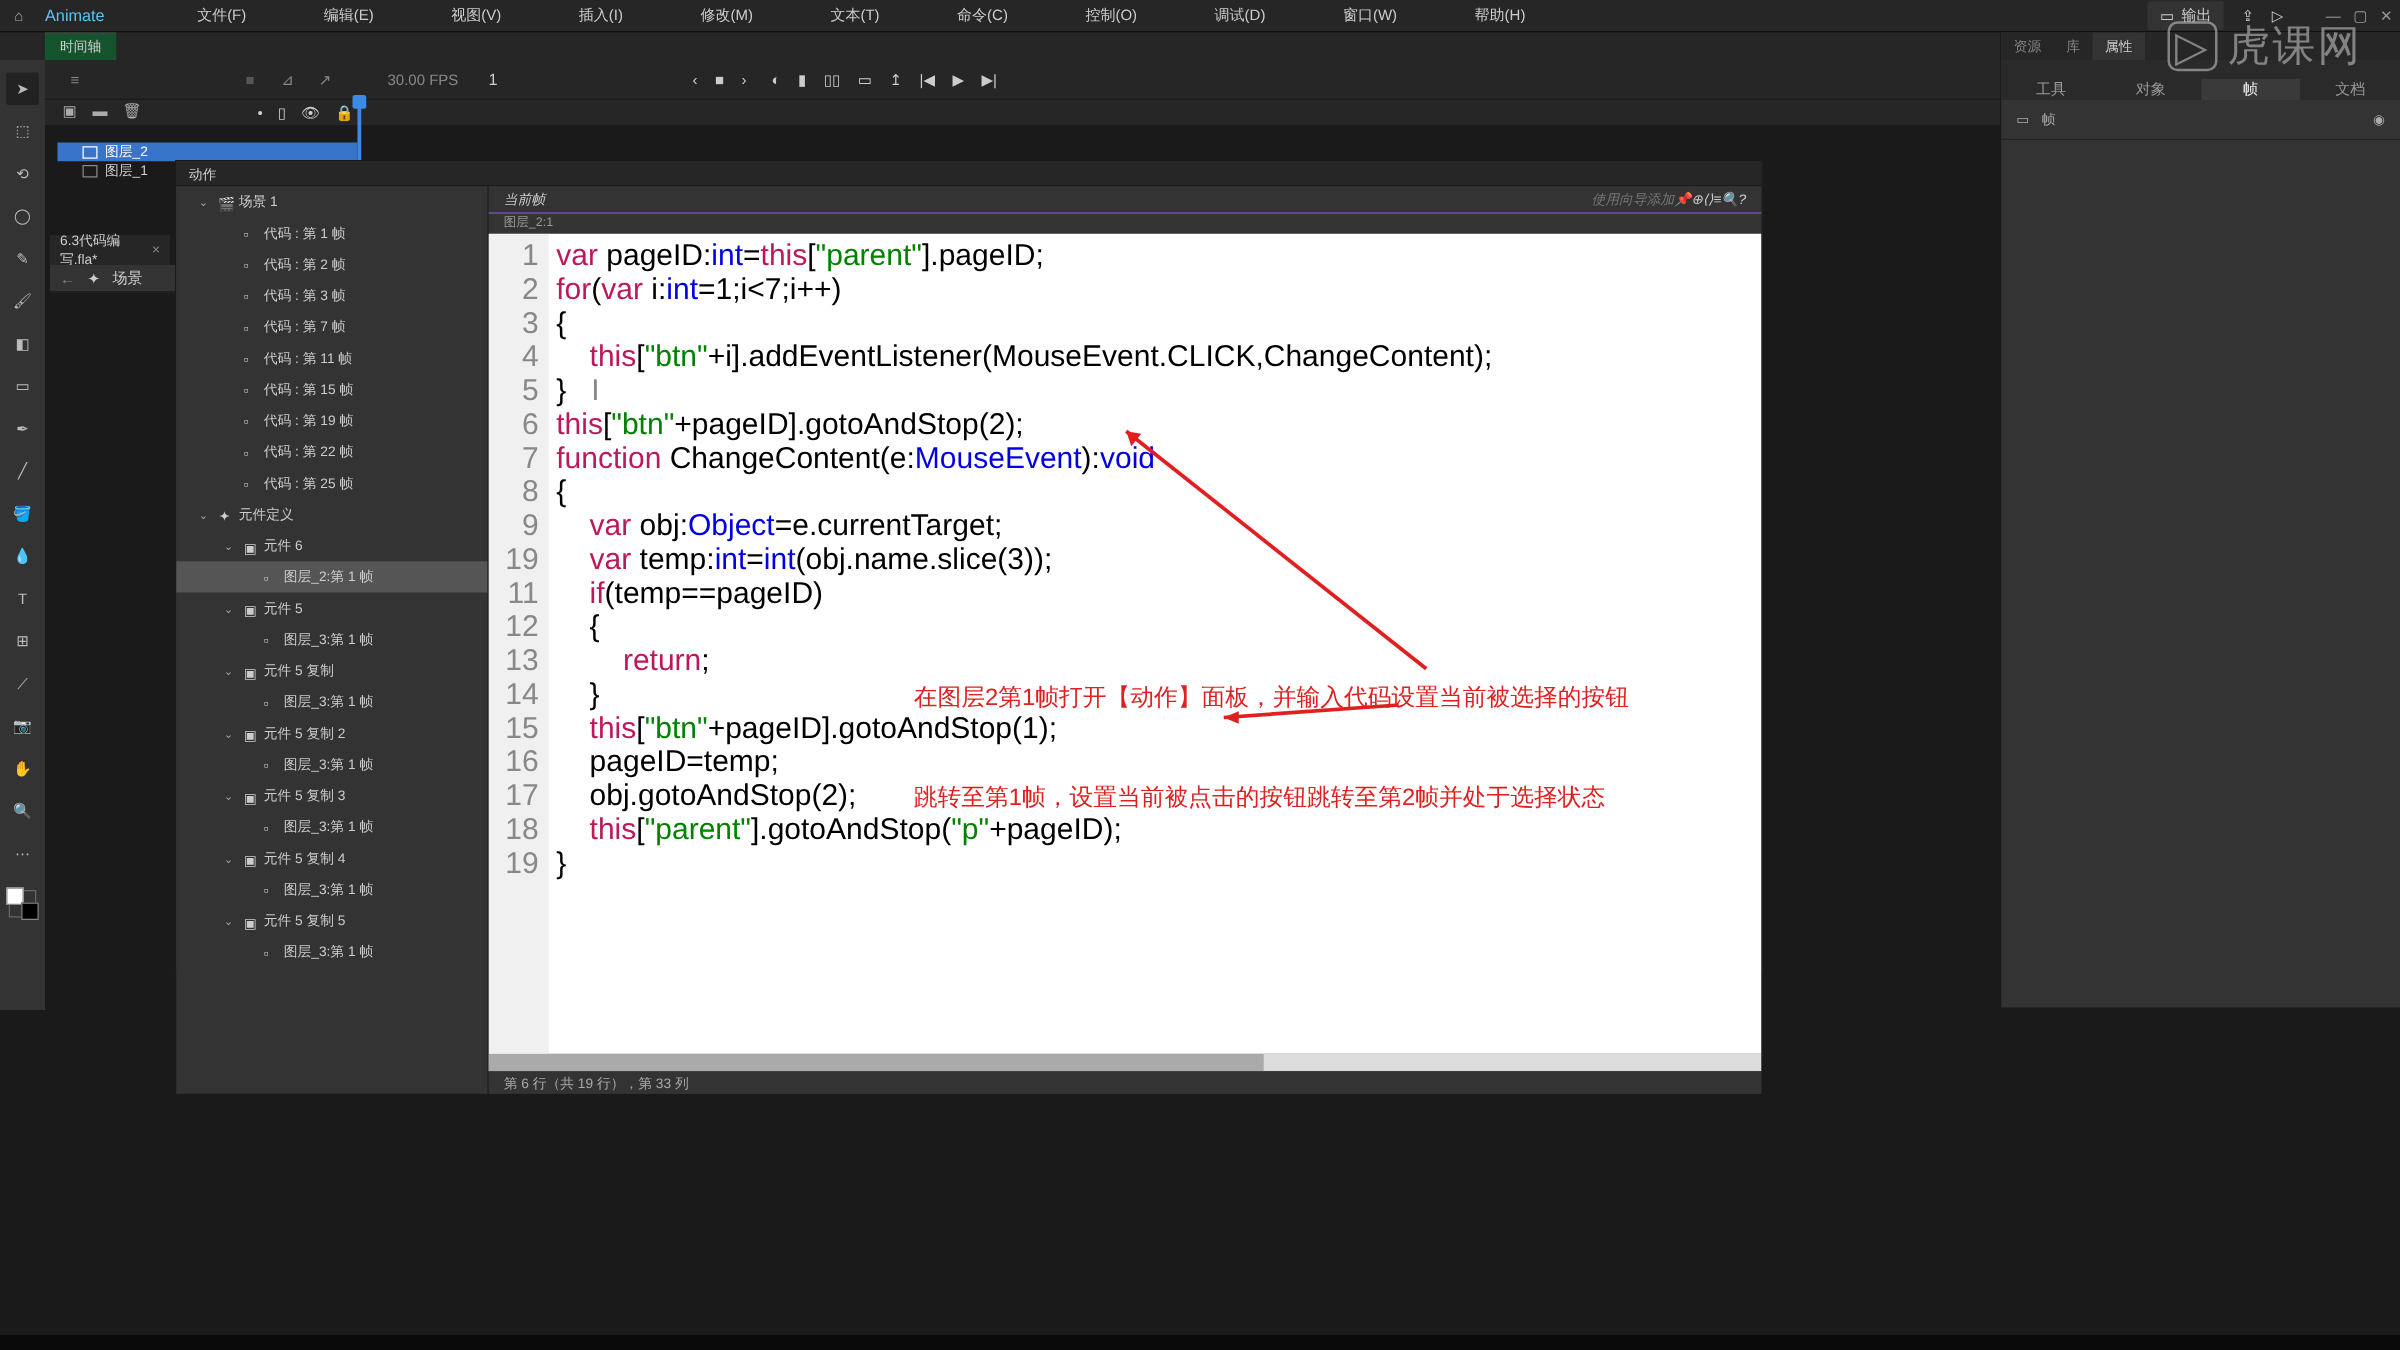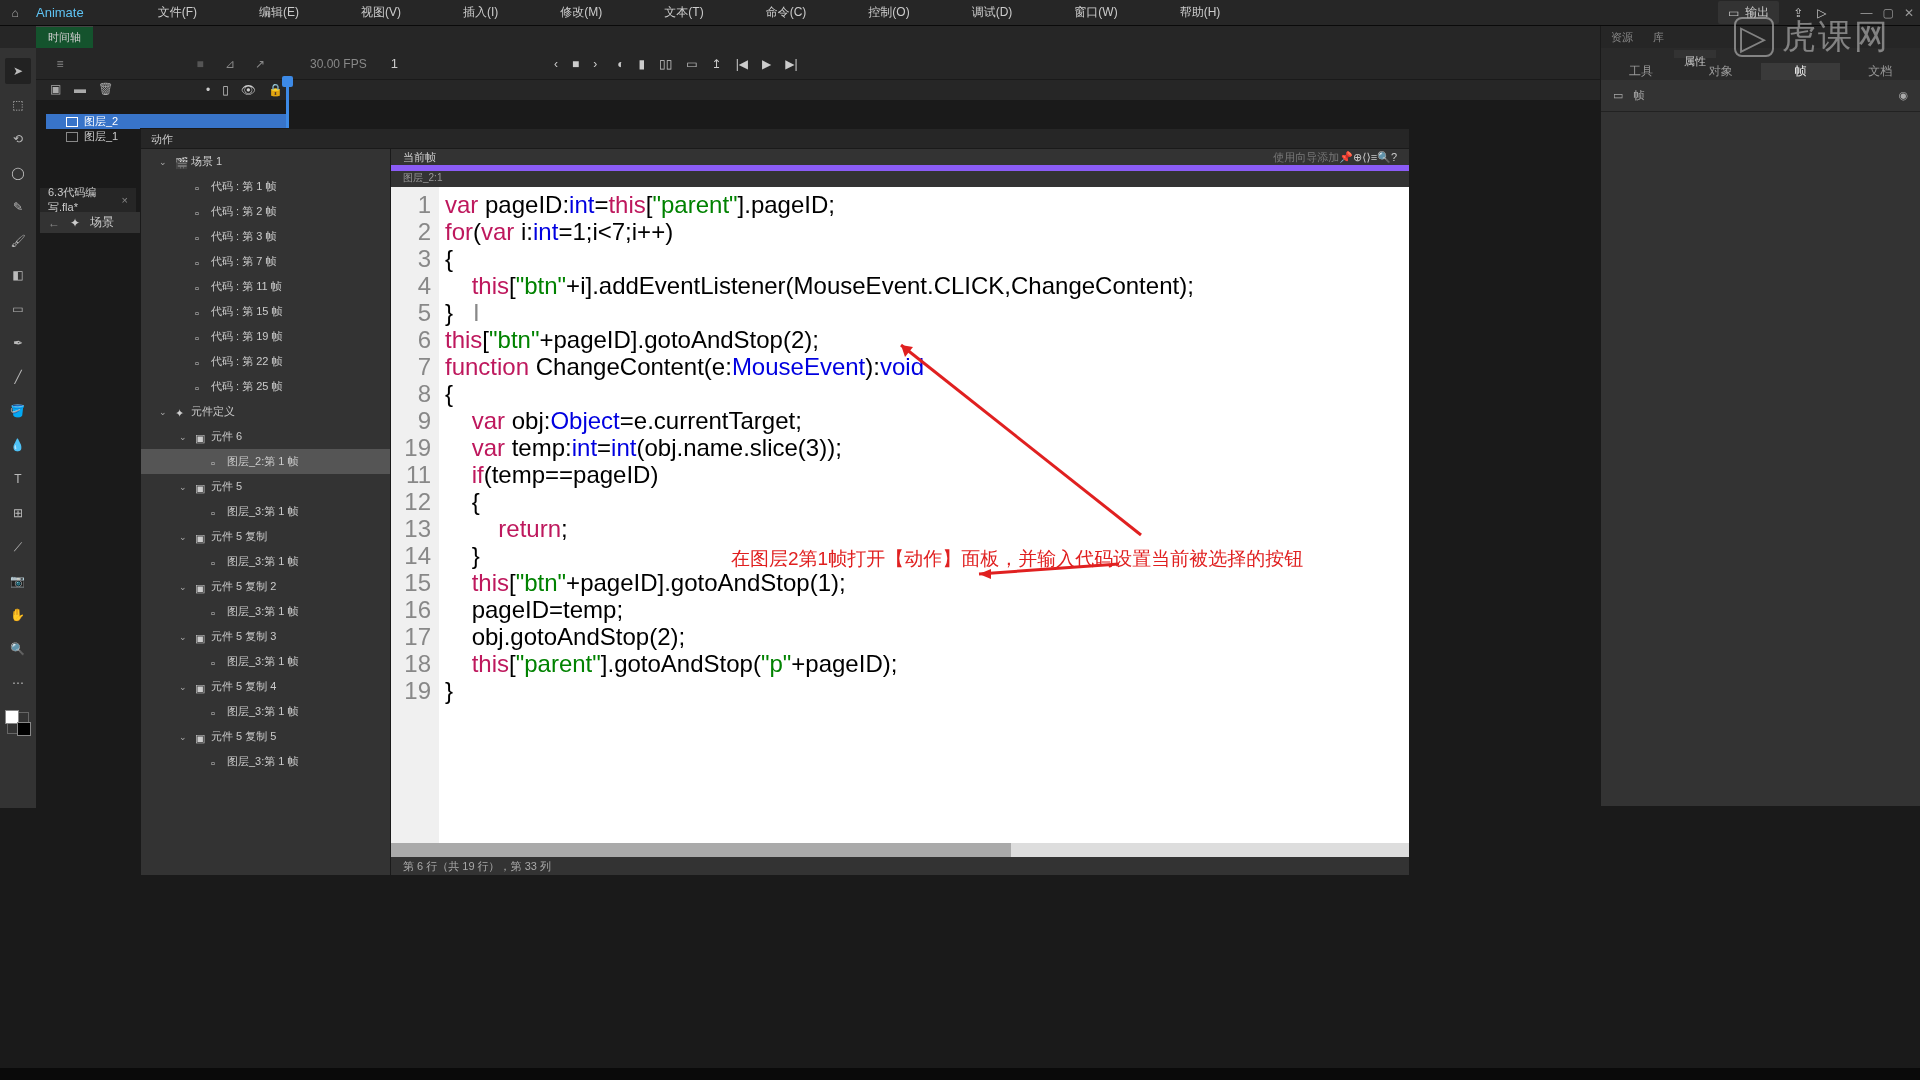--- a/index.html
+++ b/index.html
@@ -70,40 +70,40 @@
 .tree-item { padding: 5px 0 5px 10px; font-size: 11px; color: #ccc; display: flex; align-items: center; gap: 6px; cursor: pointer; }
 .tree-item .collapse { width: 10px; font-size: 9px; color: #aaa; }
 .tree-item.level1 { padding-left: 18px; }
 .tree-item.level2 { padding-left: 38px; }
 .tree-item.level3 { padding-left: 54px; }
 .tree-item.selected { background: #555; }
 .tree-icon { width: 10px; height: 10px; display: inline-block; }
 
 
 .code-area { flex: 1; display: flex; flex-direction: column; background: #333; }
-.code-header { height: 22px; background: #333; padding: 3px 12px; font-size: 11px; color: #ccc; border-bottom: 6px solid #8b5cf6; display: flex; align-items: center; }
+.code-header { height: 22px; background: #333; padding: 3px 12px; font-size: 11px; color: #ccc; border-bottom: 1px solid #8b5cf6; display: flex; align-items: center; font-style: italic; }
 .code-header .right-actions { margin-left: auto; display: flex; gap: 0; align-items: center; }
 .code-subheader { height: 16px; background: #333; padding: 0 12px; font-size: 10px; color: #999; }
 .code-editor { flex: 1; background: #fff; display: flex; font-family: Consolas, Monaco, monospace; font-size: 24px; overflow: hidden; position: relative; }
 .gutter { width: 48px; background: #f0f0f0; color: #888; text-align: right; padding: 4px 8px 4px 0; line-height: 27px; }
 .code-content { flex: 1; padding: 4px 6px; line-height: 27px; white-space: pre; color: #000; position: relative; }
 .kw { color: #be185d; }
 .str { color: #008200; }
 .type { color: #0000e0; }
 .annotation { position: absolute; color: #e02020; font-size: 19px; font-family: "Microsoft YaHei"; font-weight: 500; line-height: 1.4; }
 .arrow { position: absolute; pointer-events: none; }
 .scrollbar-h { height: 14px; background: #ddd; display: flex; }
 .scrollbar-h .thumb { width: 620px; height: 100%; background: #aaa; }
 .status-line { height: 18px; background: #333; padding: 2px 12px; font-size: 11px; color: #aaa; }
 
 
 .right-panel { position: absolute; top: 26px; right: 0; width: 320px; height: 780px; background: #333; border-left: 1px solid #1a1a1a; }
 .right-panel .mini-tabs { display: flex; height: 22px; background: #262626; font-size: 11px; }
 .right-panel .mini-tab { padding: 4px 10px; color: #888; }
-.right-panel .mini-tab.active { color: #ccc; background: #333; margin-top: 24px; }
+.right-panel .mini-tab.active { color: #ccc; background: #333; }
 .right-panel .main-tabs { display: flex; height: 32px; background: #2a2a2a; align-items: flex-end; }
 .right-panel .main-tab { flex: 1; display: flex; align-items: center; justify-content: center; font-size: 12px; color: #999; }
 .right-panel .main-tab.active { background: #3a3a3a; color: #eee; }
 .right-panel .section { padding: 8px 12px; border-bottom: 1px solid #222; }
 .right-panel .section-row { display: flex; align-items: center; gap: 10px; font-size: 11px; color: #aaa; }
 
 
 .watermark { position: absolute; top: 14px; right: 30px; display: flex; align-items: center; gap: 8px; opacity: 0.5; color: #ddd; font-size: 34px; font-weight: 500; letter-spacing: 2px; }
 .watermark .logo { width: 40px; height: 40px; border: 2px solid #ddd; border-radius: 8px; display: flex; align-items: center; justify-content: center; }
 
@@ -305,20 +305,21 @@
         <span class="kw">return</span>;
     }
     <span class="kw">this</span>[<span class="str">"btn"</span>+pageID].gotoAndStop(1);
     pageID=temp;
     obj.gotoAndStop(2);
     <span class="kw">this</span>[<span class="str">"parent"</span>].gotoAndStop(<span class="str">"p"</span>+pageID);
 }
 
           <div class="annotation" style="top:306px; left:292px;">
             <div>在图层2第1帧打开【动作】面板，并输入代码设置当前被选择的按钮</div>
+            <div>跳转至第1帧，设置当前被点击的按钮跳转至第2帧并处于选择状态</div>
           </div>
           <svg class="arrow" style="top:148px; left:452px;" width="260" height="260">
             <line x1="10" y1="10" x2="250" y2="200" stroke="#e02020" stroke-width="3"></line>
             <polygon points="10,10 22,12 14,22" fill="#e02020"></polygon>
           </svg>
           <svg class="arrow" style="top:372px; left:530px;" width="160" height="30">
             <line x1="10" y1="15" x2="150" y2="5" stroke="#e02020" stroke-width="3"></line>
             <polygon points="10,15 22,10 22,20" fill="#e02020"></polygon>
           </svg>
         </div>

